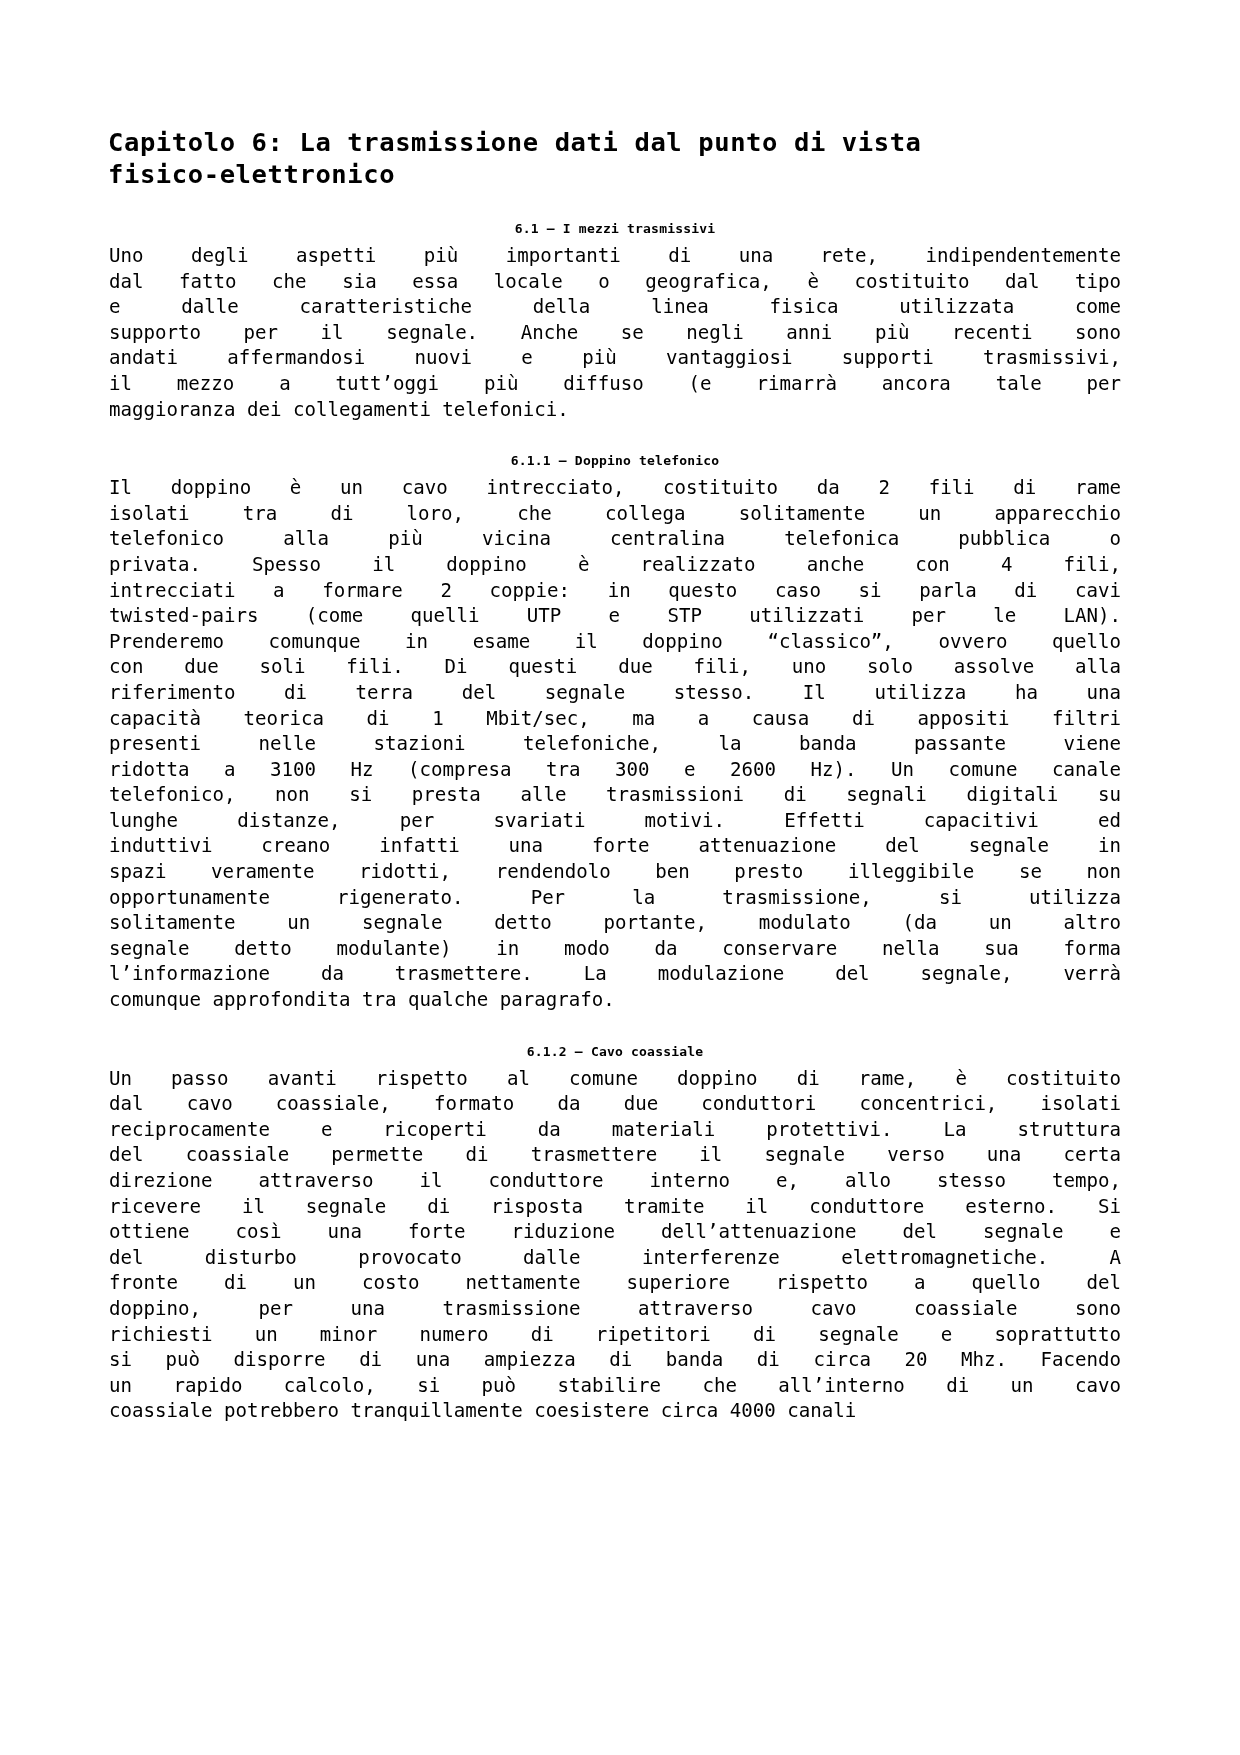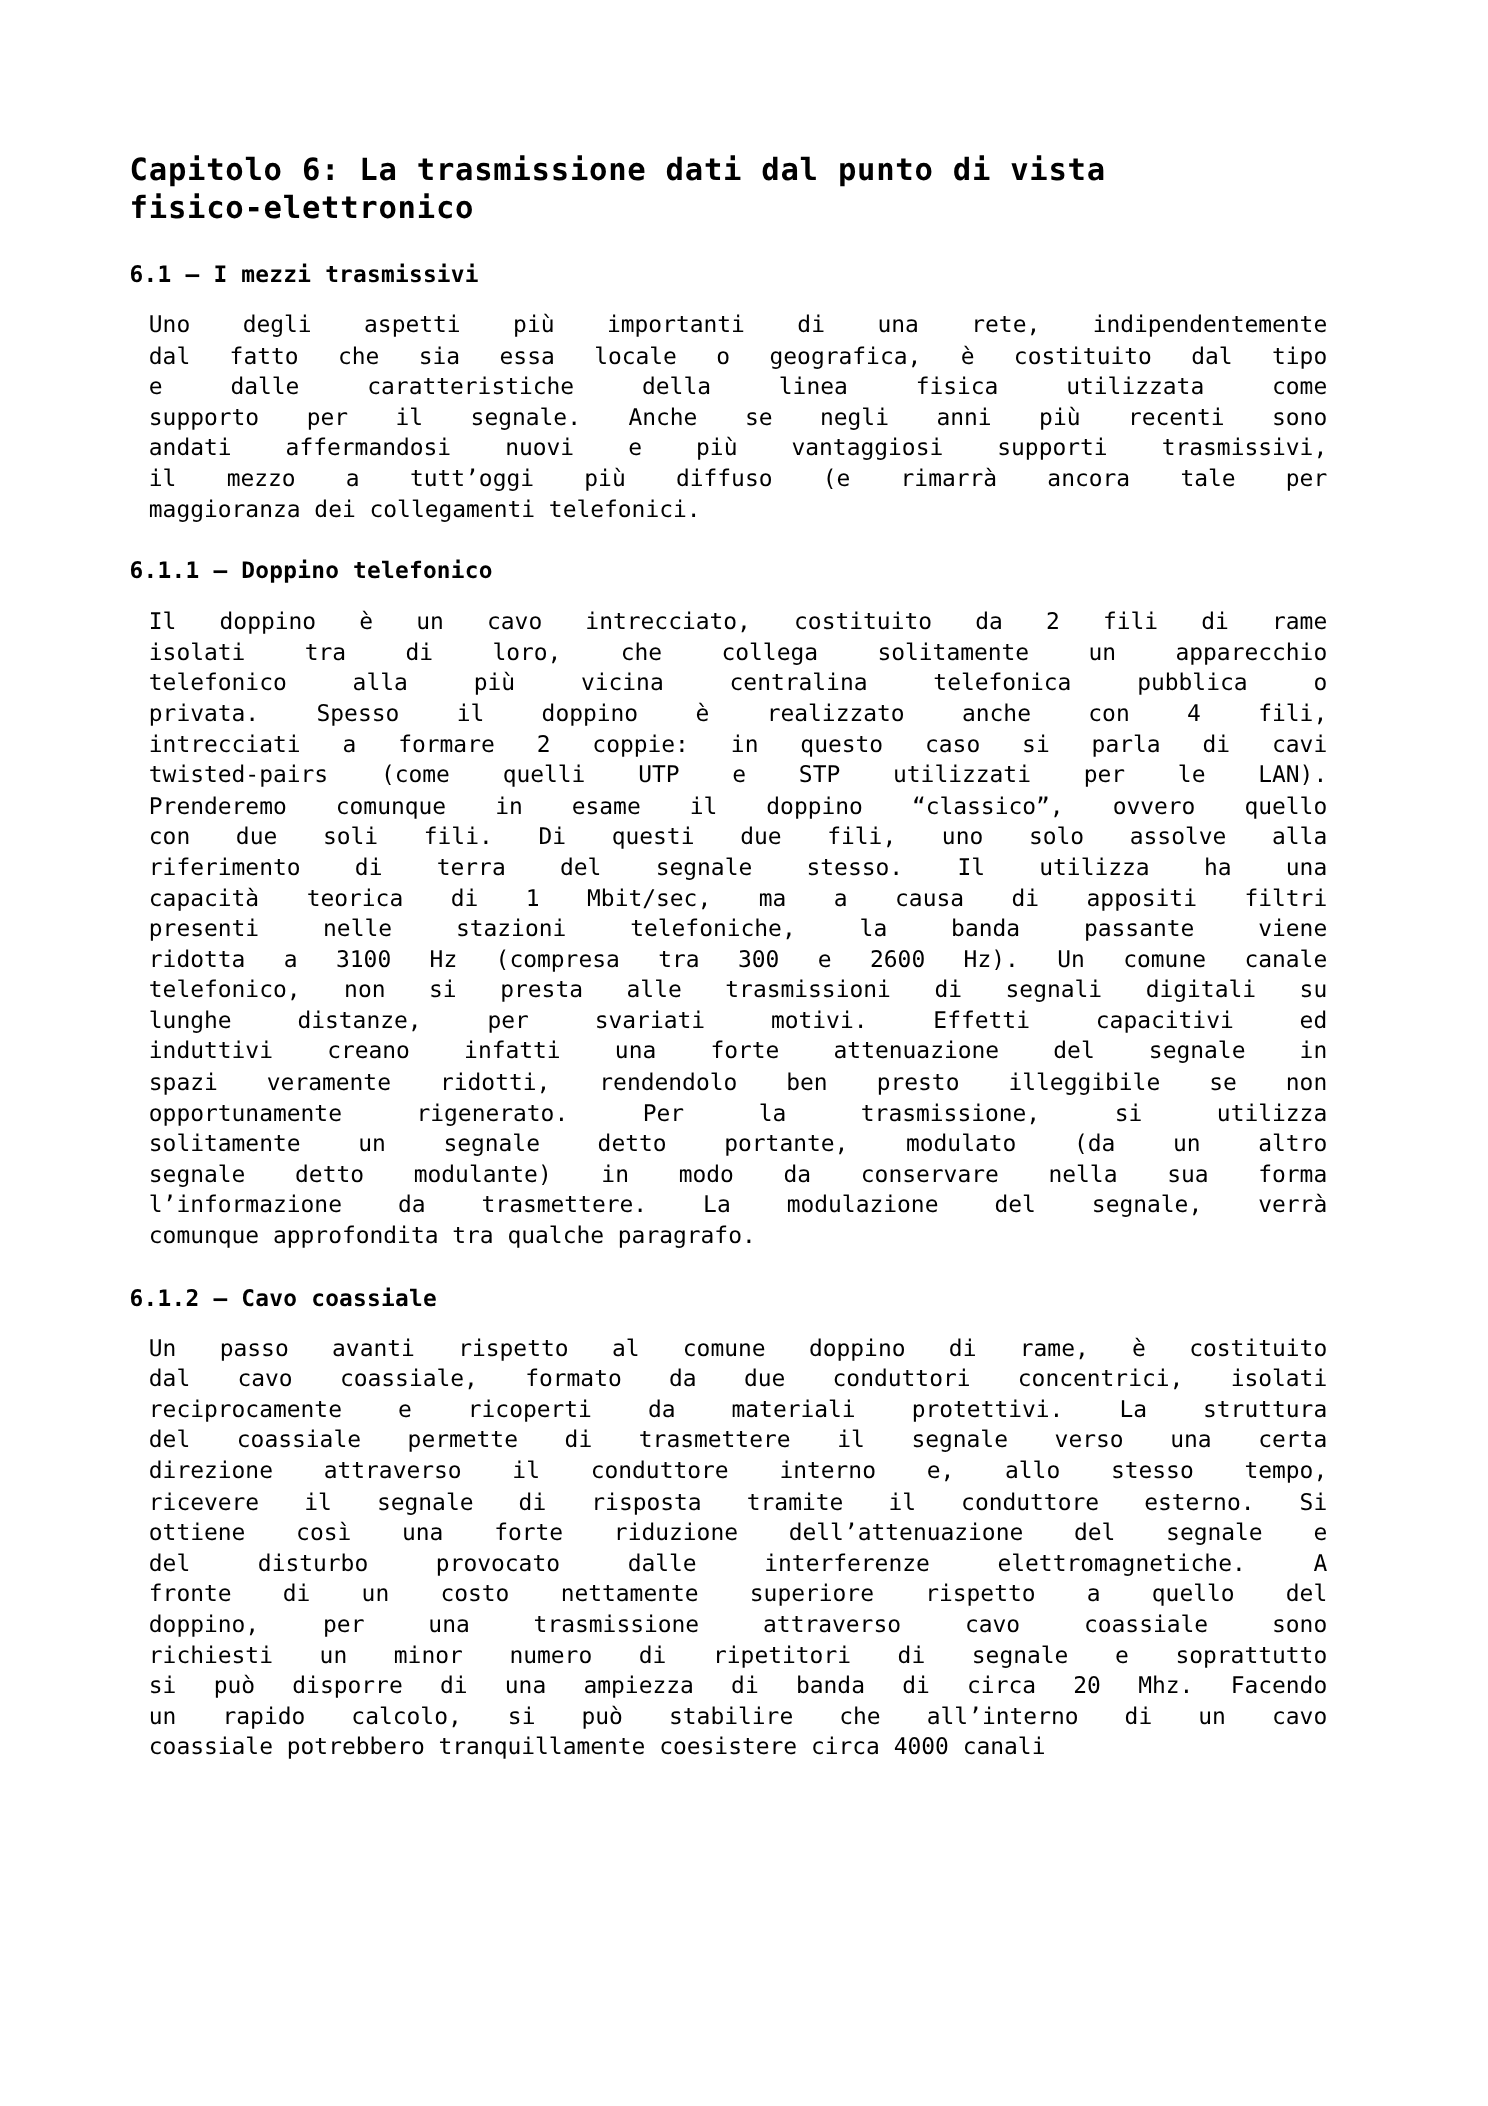--- a/index.html
+++ b/index.html
@@ -25,32 +25,33 @@
   .doc-title {
     font-size: 25.5px;
     font-weight: bold;
     line-height: 32px;
     letter-spacing: 0.6px;
     margin: 0 0 26px 0;
     text-align: left;
     white-space: normal;
   }
   .section-heading {
-    font-size: 19px;
+    font-size: 13px;
     font-weight: bold;
     line-height: 26px;
     letter-spacing: 0.2px;
     margin: 0 0 1px 0;
+    text-align: center;
   }
   .para {
     font-size: 19.1px;
     line-height: 25.6px;
     text-align: justify;
     text-justify: inter-word;
-    margin: 16px;
+    margin: 1px;
     letter-spacing: 0px;
     word-spacing: 0px;
     -moz-hyphens: none;
     hyphens: none;
   }
   .block {
     margin-bottom: 26px;
   }
   .block:last-child {
     margin-bottom: 0;

